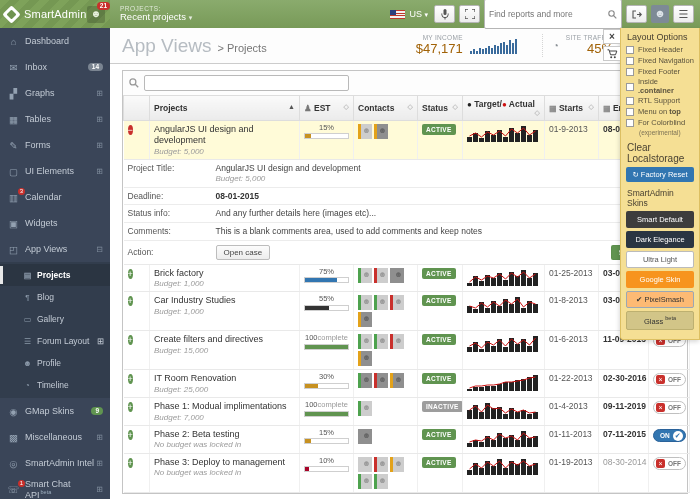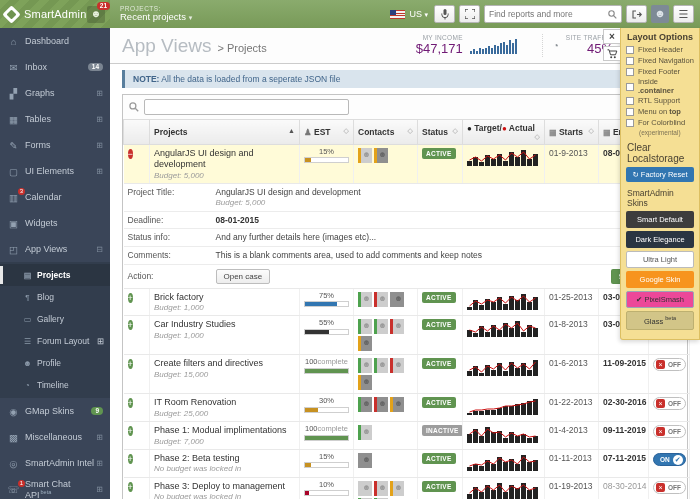--- a/index.html
+++ b/index.html
@@ -17,21 +17,21 @@
   .proj-zone{padding:0 10px;color:#fff;line-height:1.1}
   .proj-zone .pl{font-size:6.5px;letter-spacing:.5px;opacity:.75;text-transform:uppercase}
   .proj-zone .ps{font-size:9.5px;cursor:pointer}
   .proj-zone .ps .car{font-size:7px;opacity:.8}
   .top-right{margin-left:auto;display:flex;align-items:center;gap:4px;padding-right:6px}
   .flag{width:15px;height:9px;background:repeating-linear-gradient(#c0392b 0 1.3px,#f2f2f2 1.3px 2.6px);position:relative;flex:none}
   .flag i{position:absolute;top:0;left:0;width:6px;height:5px;background:#2a3f7e}
   .lang{color:#fff;font-size:9px;margin-right:2px;cursor:pointer}
   .tbtn{width:21px;height:18px;background:linear-gradient(#fff,#ececec);border:1px solid #b5b5b5;border-radius:2px;display:flex;align-items:center;justify-content:center;cursor:pointer}
   .tbtn svg{display:block}
-  .searchbox{display:flex;align-items:center;background:#fff;border:1px solid #b5b5b5;border-radius:2px;height:18px;width:138px;padding:4px 4px}
+  .searchbox{display:flex;align-items:center;background:#fff;border:1px solid #b5b5b5;border-radius:2px;height:30px;width:138px;padding:4px 4px}
   .searchbox input{border:0;outline:0;flex:1;font-size:8.5px;font-family:"Liberation Sans",sans-serif;color:#555;min-width:0}
   .hdr-avatar{width:18px;height:18px;border-radius:2px;background:#7d8a96;color:#dfe5ea;font-size:11px;line-height:17px;text-align:center;cursor:pointer}
   .hamburger{font-size:11px;color:#555}
 
   
   .sidebar{position:absolute;top:28px;left:0;width:110px;bottom:0;background:#3a4558;color:#c3cbd5;z-index:40}
   .nav-item{height:26px;display:flex;align-items:center;padding:0 7px;font-size:9px;cursor:pointer;position:relative}
   .nav-item .ic{width:13px;text-align:center;color:#93a1b1;font-size:9.5px;margin-right:5px;position:relative;flex:none}
   .nav-item .ic .mini-bdg{position:absolute;top:-4px;right:-5px;background:#c9302c;color:#fff;font-size:6px;border-radius:5px;padding:0 2px;line-height:7px}
   .nav-item .exp{margin-left:auto;color:#7f8c9c;font-size:8px}
@@ -46,21 +46,21 @@
 
   
   .main{position:absolute;left:110px;top:28px;right:0;bottom:0;background:#fff}
   .ribbon{height:36px;border-bottom:1px solid #ccc;background:#fdfdfd;display:flex;align-items:center;padding:0 12px}
   .bc-section{font-size:19px;color:#b6bcc2;font-weight:normal}
   .bc-page{font-size:11px;color:#777;margin-left:6px;margin-top:5px}
   .stat{display:flex;align-items:center;gap:7px;padding:0 10px;border-left:1px dotted #d5d5d5}
   .stat:first-of-type{border-left:0;margin-left:auto}
   .stat .lbls{text-align:right;line-height:1.15}
   .stat .sl{font-size:6.5px;color:#9aa0a6;text-transform:uppercase;letter-spacing:.3px}
-  .stat .sv{font-size:13px;color:#701a75}
+  .stat .sv{font-size:13px;color:#a16207}
   .stat svg{display:block}
   .traffic-ic{color:#8a9096;font-size:10px}
 
   .notebar{margin:6px 12px 0;background:#d9e4ed;border-left:3px solid #587e9d;height:18px;line-height:18px;padding-left:8px;font-size:8.5px;color:#41658a}
   .notebar b{font-weight:bold}
 
   .tablebox{margin:6px 12px 0;border:1px solid #c4c4c4;background:#fff}
   .toolbar{padding:4px 6px;border-bottom:1px solid #ddd;background:#fdfdfd;display:flex;align-items:center;gap:5px}
   .toolbar input{width:205px;height:16px;border:1px solid #b9b9b9;border-radius:2px;font-size:8.5px;padding:0 4px;font-family:"Liberation Sans",sans-serif;color:#555;outline:none}
 
@@ -105,21 +105,21 @@
   .dvalue .sub{display:block;color:#9b9b9b;font-style:italic;font-size:8px}
   .dvalue.bold{font-weight:bold;color:#333}
   .action-row{display:flex;align-items:center;padding:4px;background:#fff}
   .opencase-btn{font-size:8px;color:#444;background:linear-gradient(#fcfcfc,#ededed);border:1px solid #bdbdbd;border-radius:2px;padding:2px 7px;cursor:pointer}
   .save-btn{margin-left:auto;margin-right:6px;font-size:8px;color:#fff;background:#609450;border:1px solid #54824646;border-radius:2px;padding:2px 7px;cursor:pointer}
 
   
   .panel{position:absolute;top:28px;right:0;width:80px;background:#f5df94;border:1px solid #dcbf62;border-top:0;border-radius:0 0 0 3px;padding:4px 5px 6px;z-index:70;box-shadow:-1px 2px 4px rgba(0,0,0,.15)}
   .panel-tabs{position:absolute;left:-18px;top:1px;display:flex;flex-direction:column;gap:2px}
   .ptab{width:17px;height:15px;background:#fff;border:1px solid #c9c9c9;border-right:0;display:flex;align-items:center;justify-content:center;cursor:pointer;font-size:10px;color:#444;font-weight:bold}
-  .panel-title{font-size:9px;color:#494132;font-weight:bold;margin:0 0 4px 1px}
+  .panel-title{font-size:9px;color:#494132;font-weight:normal;margin:0 0 4px 1px}
   .chk-row{display:flex;align-items:center;gap:4px;margin:2.5px 0;cursor:pointer}
   .chk{width:8px;height:8px;background:#fff;border:1px solid #9a9a9a;flex:none}
   .chk-lab{font-size:7.5px;color:#5a523d;line-height:1.1}
   .chk-sub{font-size:6.5px;color:#7d7356;margin-left:13px;line-height:1}
   .sec-title{font-size:8.5px;color:#494132;margin:6px 0 3px 1px}
   .reset-btn{display:block;width:100%;background:#3276b1;color:#fff;border:0;border-radius:2px;font-size:7.5px;padding:3px 0;text-align:center;cursor:pointer;font-family:"Liberation Sans",sans-serif}
   .skin-btn{display:block;width:100%;border-radius:2px;font-size:7.5px;padding:3px 0;text-align:center;margin:3px 0;cursor:pointer;border:1px solid transparent}
   .skin-btn .sup{font-size:5.5px;vertical-align:super}
 </style>
 </head>
@@ -319,21 +319,20 @@
             <rect x="36" y="2" width="3" height="15" fill="#4d4258"></rect>
             <rect x="40" y="10" width="3" height="7" fill="#4d4258"></rect>
             <rect x="44" y="7" width="3" height="10" fill="#4d4258"></rect>
             <rect x="48" y="12" width="3" height="5" fill="#4d4258"></rect>
             <rect x="52" y="14" width="3" height="3" fill="#4d4258"></rect>
           </svg>
         </span>
     </div>
   </div>
 
-  <div class="notebar"><b>NOTE:</b><span> All the data is loaded from a seperate JSON file</span></div>
 
   <div class="tablebox">
     <div class="toolbar">
       <svg width="10" height="10" viewBox="0 0 9 9">
           <circle cx="3.5" cy="3.5" r="2.7" fill="none" stroke="#999" stroke-width="1.1"></circle>
           <line x1="5.6" y1="5.6" x2="8.3" y2="8.3" stroke="#999" stroke-width="1.2"></line>
         </svg>
       <input style="">
     </div>
     <table>
@@ -791,16 +790,16 @@
       <div class="chk-sub">(experimental)</div>
     </div>
   <div class="sec-title" style="font-size:10px">Clear Localstorage</div>
   <button class="reset-btn"><span>↻</span> <span>Factory Reset</span></button>
   <div class="sec-title">SmartAdmin Skins</div>
   <div>
       <button class="skin-btn" style="background:#3d3d3d;color:#ffffff;">Smart Default</button>
       <button class="skin-btn" style="background:#2a3542;color:#ffffff;">Dark Elegance</button>
       <button class="skin-btn" style="background:#ffffff;color:#555555;border-color:#bbbbbb">Ultra Light</button>
       <button class="skin-btn" style="background:#f7941e;color:#ffffff;">Google Skin</button>
-      <button class="skin-btn" style="background:#ec4899;color:#333333;border-color:#9aa7b5"><span>✔</span> PixelSmash</button>
+      <button class="skin-btn" style="background:#fdba74;color:#333333;border-color:#9aa7b5"><span>✔</span> PixelSmash</button>
       <button class="skin-btn" style="background:#d2c588;color:#333333;border-color:#bdb070">Glass <span class="sup">beta</span></button>
     </div>
 </div>
 
 </body></html>

